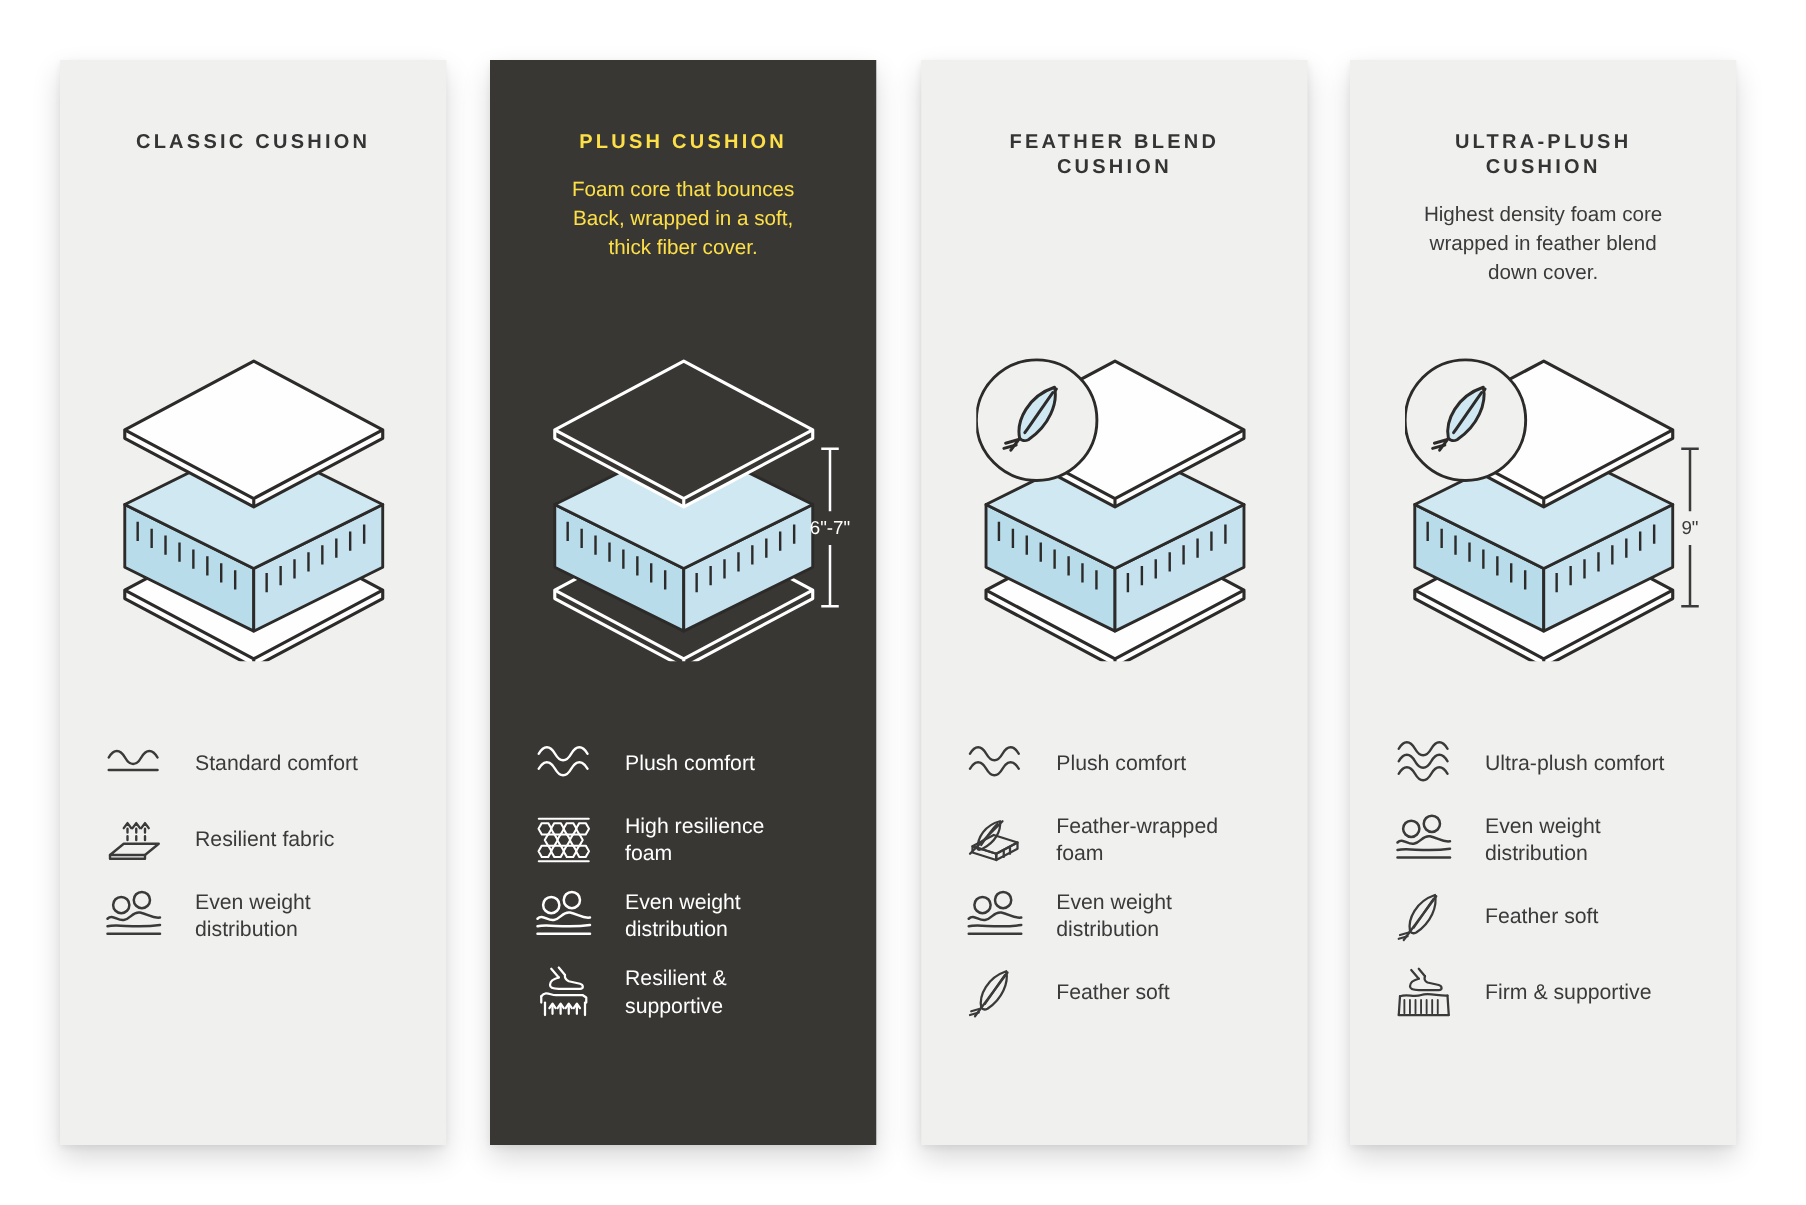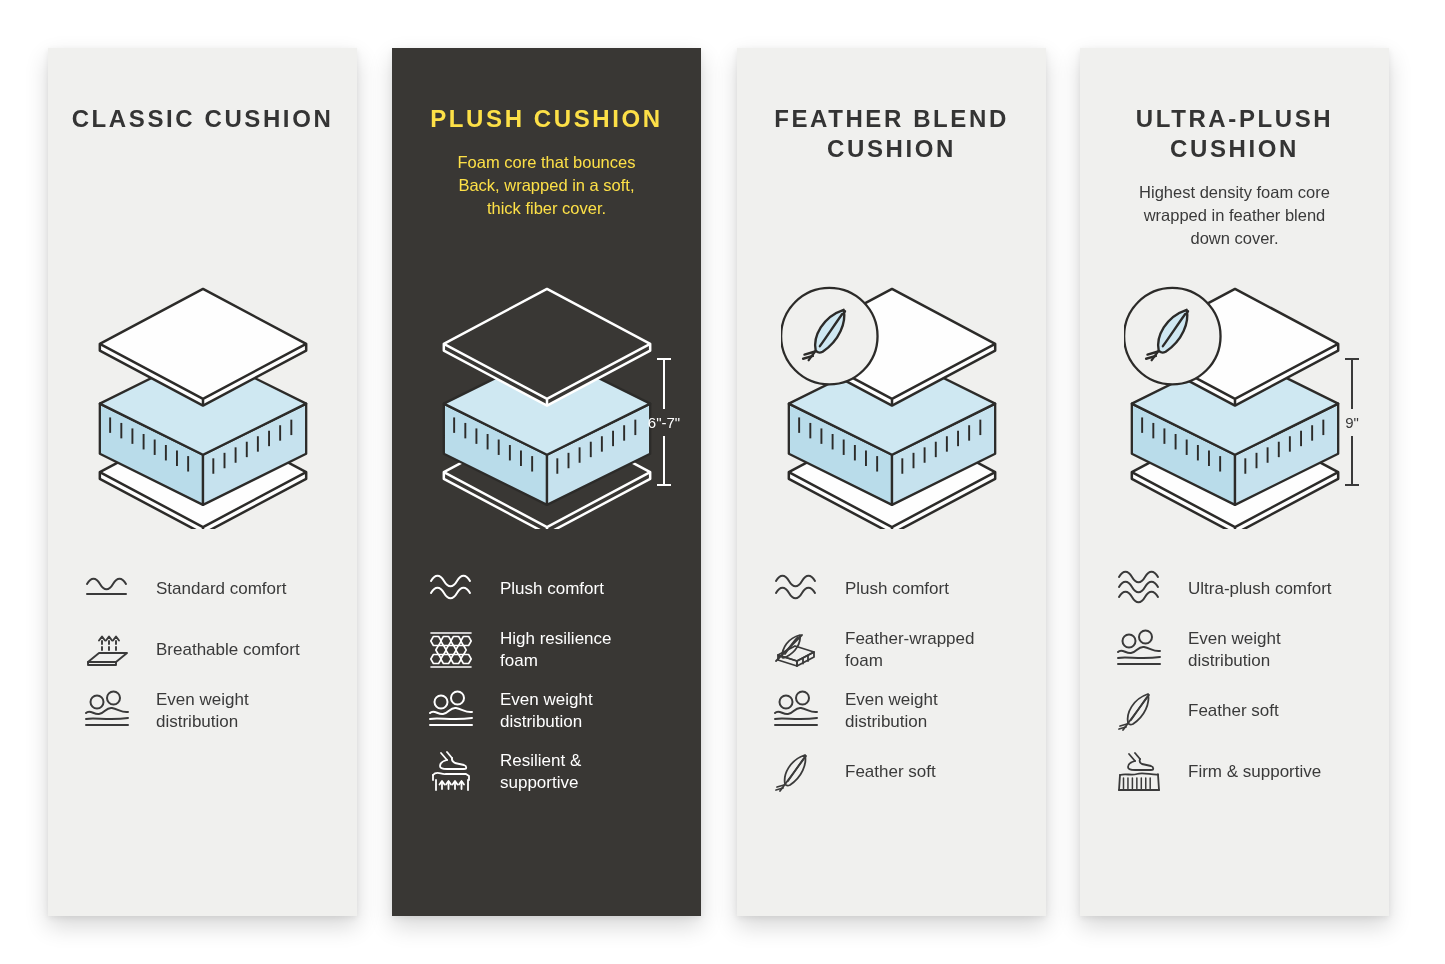--- a/index.html
+++ b/index.html
@@ -11,39 +11,39 @@
   .board{position:relative;width:1445px;height:964px;overflow:hidden;}
   .panel{
     position:absolute;top:48px;width:309px;height:868px;
     background:#f0f0ee;
     box-shadow:0 10px 22px rgba(0,0,0,.16), 0 2px 6px rgba(0,0,0,.07);
   }
   .panel.dark{background:#393734;color:#ffffff;}
   .panel.dark .title,.panel.dark .desc{color:#fde047;}
   .title{
     margin:56px 12px 0;text-align:center;
-    font-size:24px;font-weight:bold;letter-spacing:2.6px;
+    font-size:16px;font-weight:bold;letter-spacing:2.6px;
     line-height:1.25;white-space:pre-line;color:#343434;
   }
   .desc{
     margin:17px 18px 0;text-align:center;
     font-size:16.5px;line-height:1.4;white-space:pre-line;color:#3a3a3a;
   }
   .diagram{position:absolute;top:238px;left:0;width:100%;height:266px;}
   .layers-svg{display:block;margin:0 auto;width:222px;height:243px;}
   .measure{
     position:absolute;right:14px;top:72px;height:128px;width:46px;
     display:flex;flex-direction:column;align-items:center;
     font-size:15px;color:inherit;
   }
   .measure .tick{width:14px;height:2px;background:currentColor;flex:0 0 2px;}
   .measure .mline{width:2px;flex:1;background:currentColor;}
   .measure .mval{padding:5px 0;white-space:nowrap;}
   .features{
-    position:absolute;left:34px;right:10px;top:518px;
+    position:absolute;left:34px;right:10px;top:540px;
     margin:0;padding:0;list-style:none;
     display:flex;flex-direction:column;gap:15px;
   }
   .feature{display:flex;align-items:center;gap:24px;min-height:46px;}
   .ficon{flex:0 0 50px;width:50px;height:46px;display:flex;align-items:center;justify-content:center;}
   .ficon svg{width:48px;height:46px;display:block;}
   .flabel{font-size:17px;line-height:1.28;white-space:pre-line;}
 </style>
 </head>
 <body>
@@ -106,21 +106,21 @@
               <path d="M5 35 L16 26 H44 L33 35 Z"></path>
               <path d="M5 35 V38 H33 V35"></path>
               <path d="M19 23 V12" stroke-dasharray="3 3"></path>
               <path d="M16 13.5 L19 9.5 L22 13.5"></path>
               <path d="M26 23 V12" stroke-dasharray="3 3"></path>
               <path d="M23 13.5 L26 9.5 L29 13.5"></path>
               <path d="M33 23 V12" stroke-dasharray="3 3"></path>
               <path d="M30 13.5 L33 9.5 L36 13.5"></path>
             </svg>
           </span>
-          <span class="flabel">Breathable comfort</span>
+          <span class="flabel">Resilient fabric</span>
         </li>
         <li class="feature">
           <span class="ficon">
             <svg viewBox="0 0 48 46" fill="none" stroke="currentColor" stroke-width="2" stroke-linecap="round" stroke-linejoin="round">
               <circle cx="14" cy="14" r="6.5"></circle>
               <circle cx="30.5" cy="10" r="6.5"></circle>
               <path d="M3 25 C7 21 11 27 16 26 C22 25 23 19 29 20 C35 21 39 25 45 24"></path>
               <path d="M3 31 C12 29 25 33 45 30"></path>
               <path d="M3 37 H45"></path>
             </svg>

